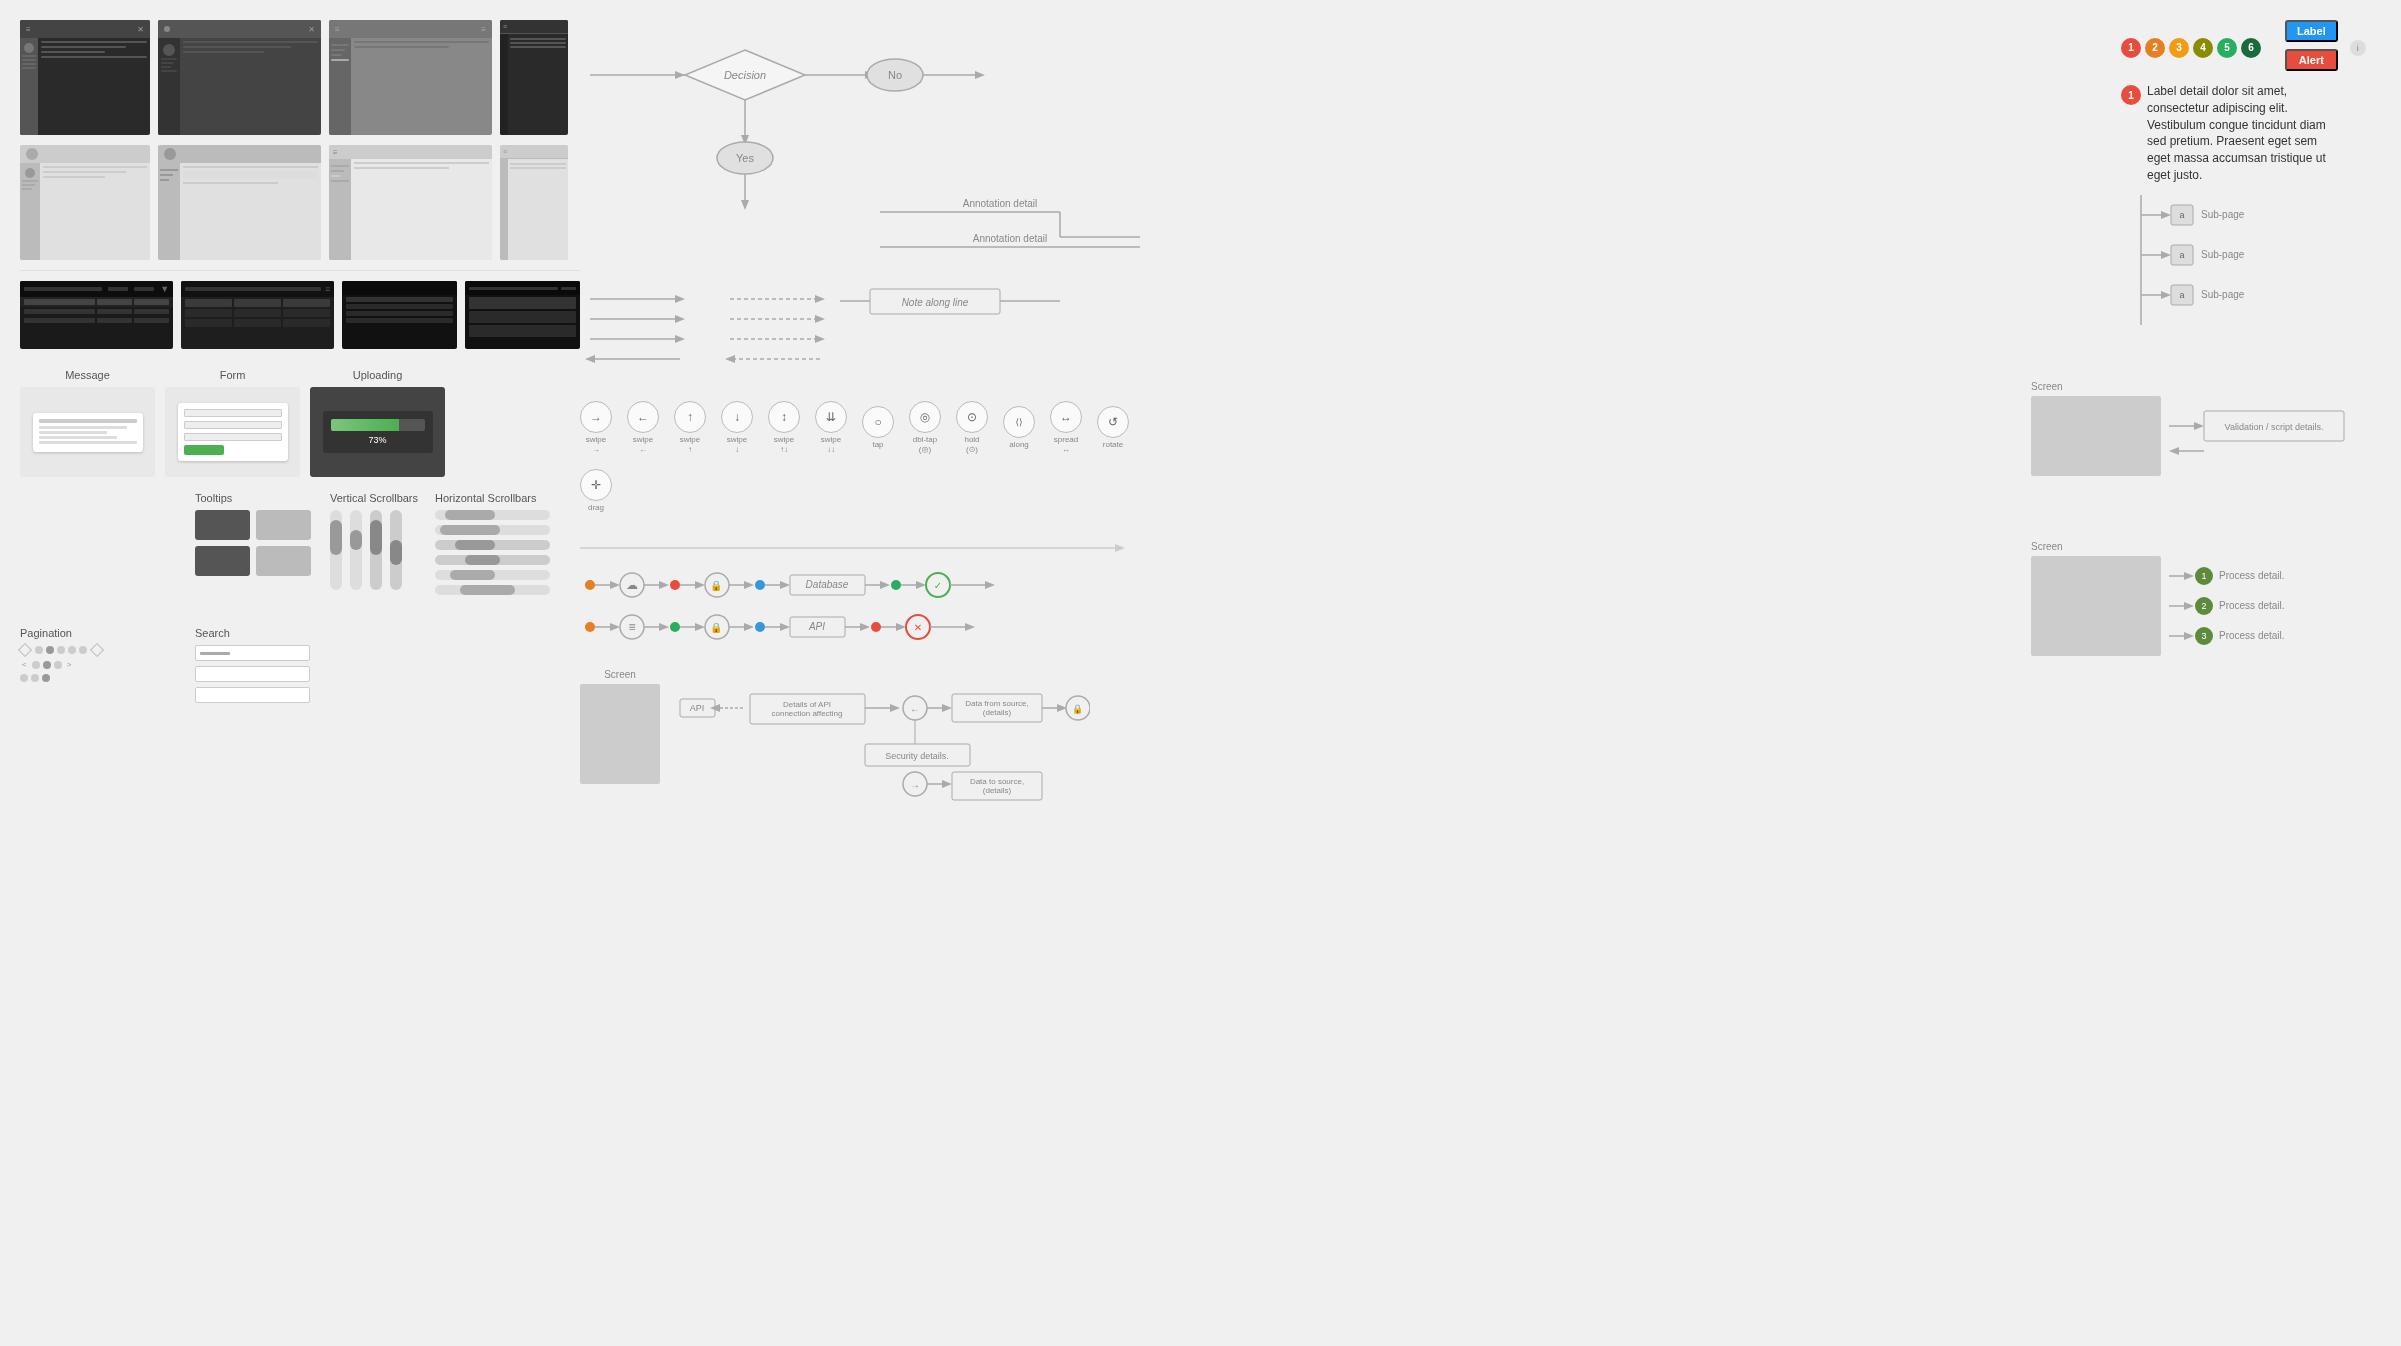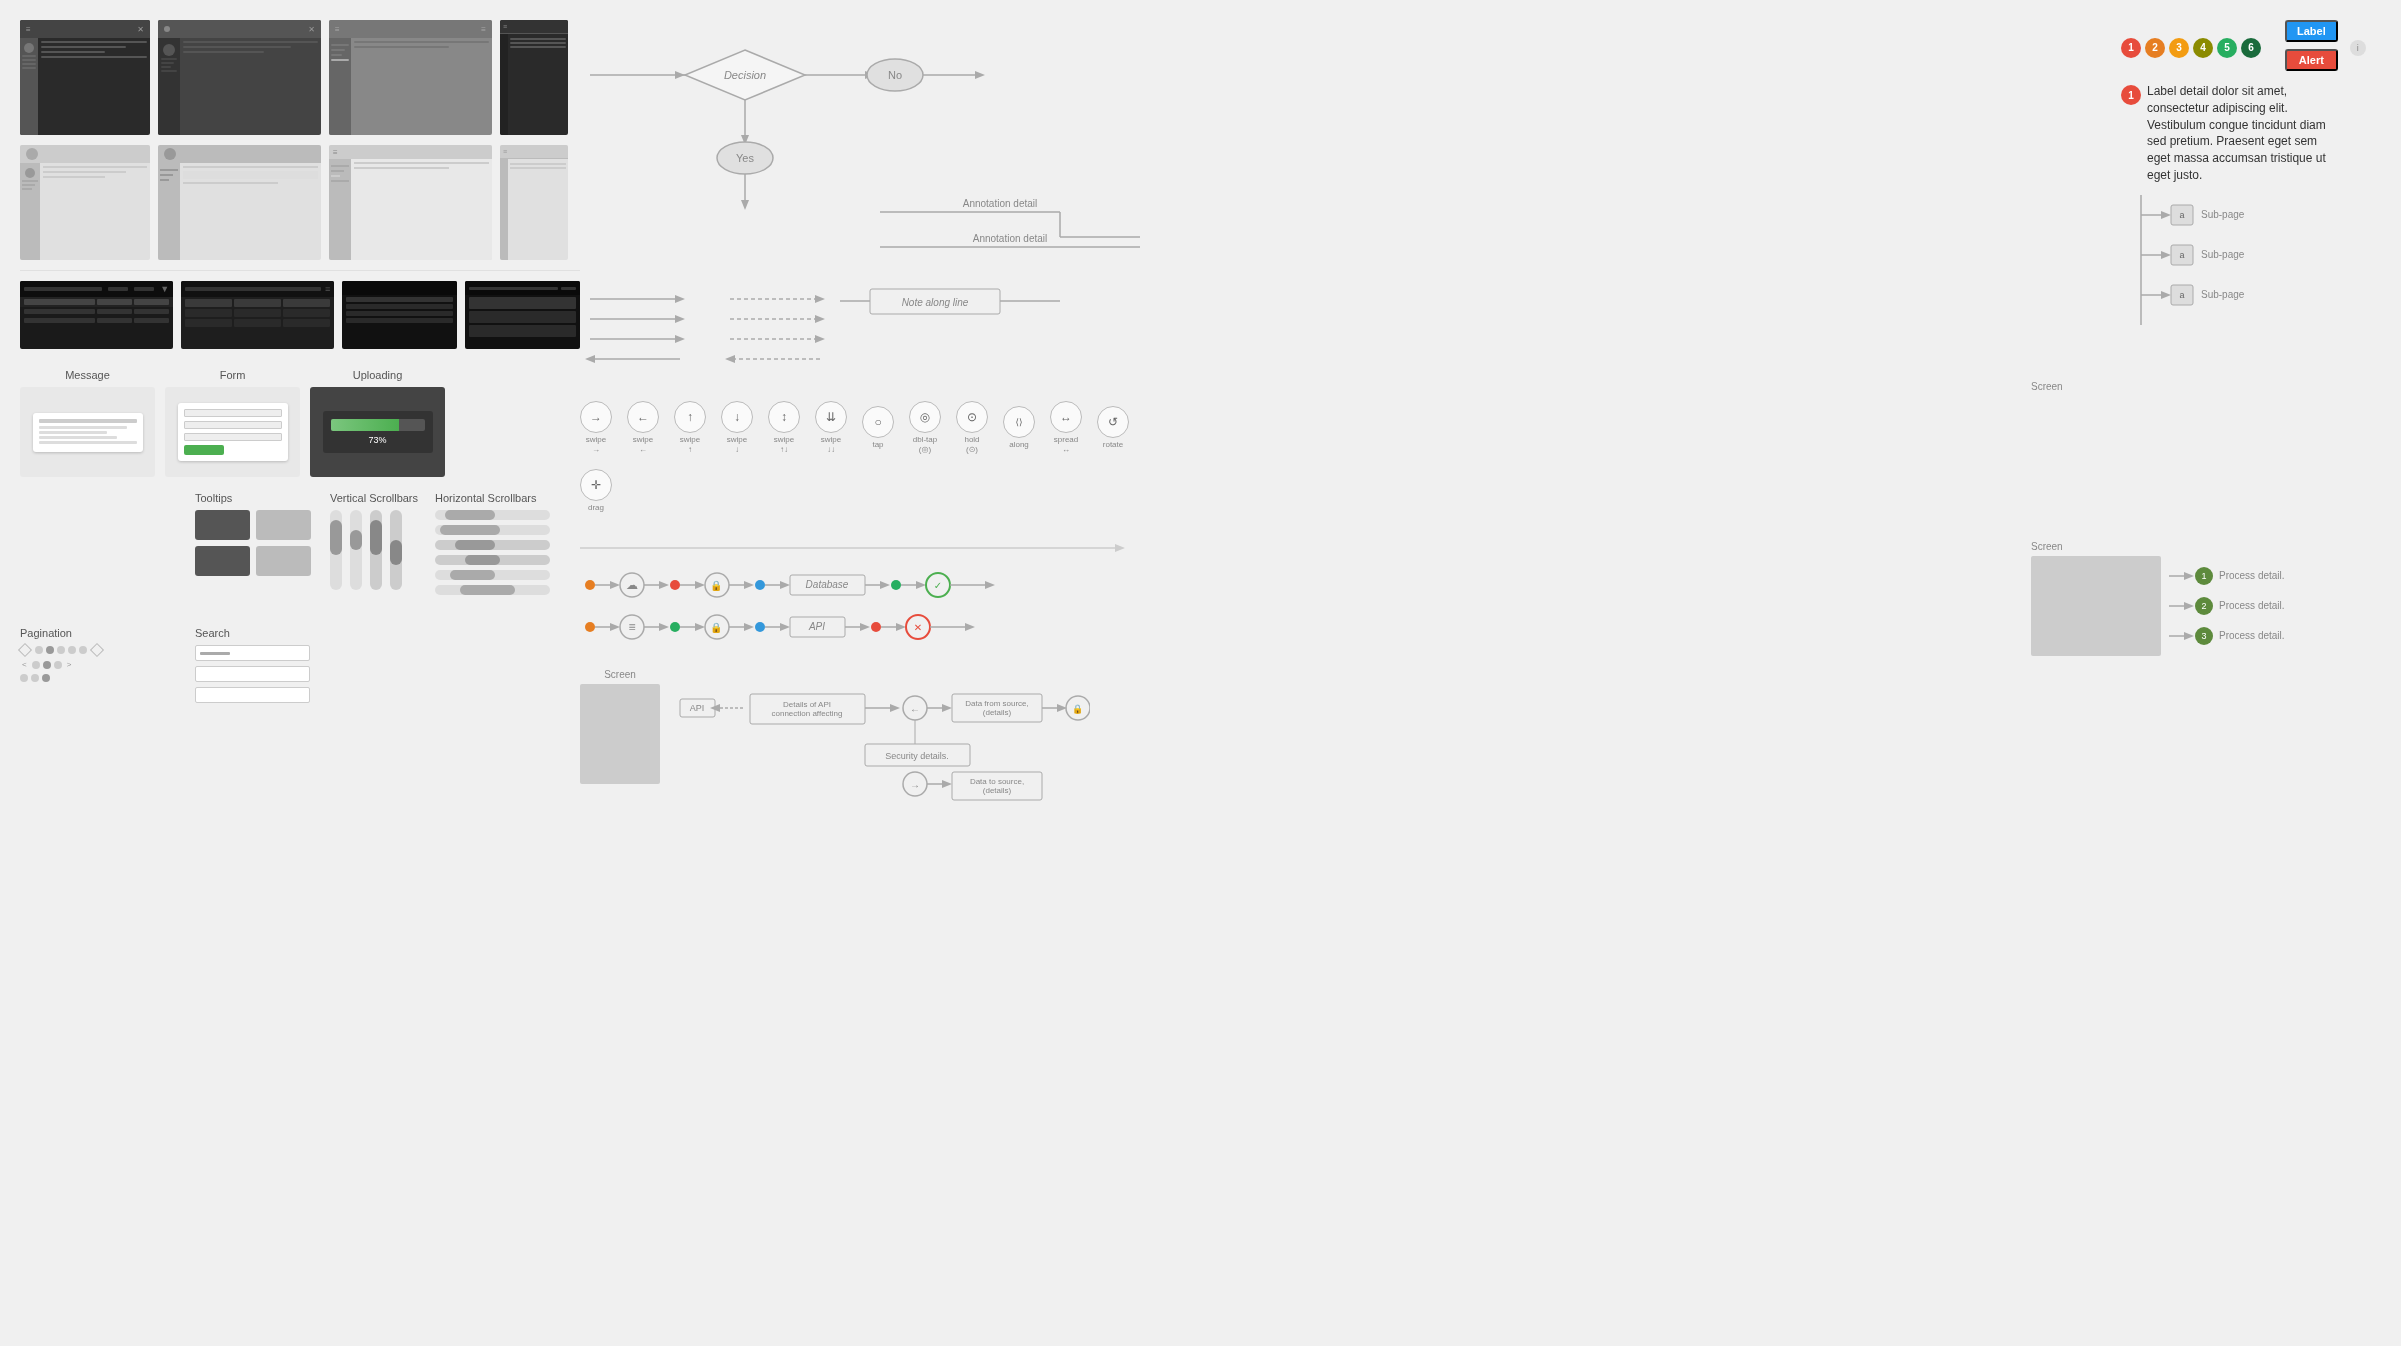--- a/index.html
+++ b/index.html
@@ -1081,20 +1081,34 @@
       <line x1="20" y1="100" x2="45" y2="100" stroke="#aaa" stroke-width="1.5"></line>
       <polygon points="40,96 50,100 40,104" fill="#aaa"></polygon>
       <rect x="50" y="90" width="22" height="20" rx="2" fill="#ddd" stroke="#aaa" stroke-width="1"></rect>
       <text x="61" y="103" text-anchor="middle" font-size="9" fill="#666">a</text>
       <text x="80" y="103" font-size="10" fill="#888">Sub-page</text>
     </svg>
   </div>
 
   <div style="position:absolute;right:20px;top:380px;width:350px;">
     <span style="font-size:10px;color:#888;">Screen</span>
+    <div style="display:flex;align-items:center;gap:8px;margin-top:4px;">
+      <div style="width:130px;height:80px;background:#ccc;border-radius:2px;"></div>
+      <svg width="180" height="80">
+
+        <line x1="0" y1="30" x2="30" y2="30" stroke="#aaa" stroke-width="1.5"></line>
+        <polygon points="25,26 35,30 25,34" fill="#aaa"></polygon>
+
+        <rect x="35" y="15" width="140" height="30" rx="2" fill="none" stroke="#aaa" stroke-width="1"></rect>
+        <text x="105" y="34" text-anchor="middle" font-size="9" fill="#888">Validation / script details.</text>
+
+        <line x1="35" y1="55" x2="5" y2="55" stroke="#aaa" stroke-width="1.5"></line>
+        <polygon points="10,51 0,55 10,59" fill="#aaa"></polygon>
+      </svg>
+    </div>
   </div>
 
   <div style="position:absolute;right:20px;top:540px;width:350px;">
     <span style="font-size:10px;color:#888;">Screen</span>
     <div style="display:flex;align-items:flex-start;gap:8px;margin-top:4px;">
       <div style="width:130px;height:100px;background:#ccc;border-radius:2px;"></div>
       <div>
         <svg width="180" height="100">
 
           <line x1="0" y1="20" x2="20" y2="20" stroke="#aaa" stroke-width="1.5"></line>

